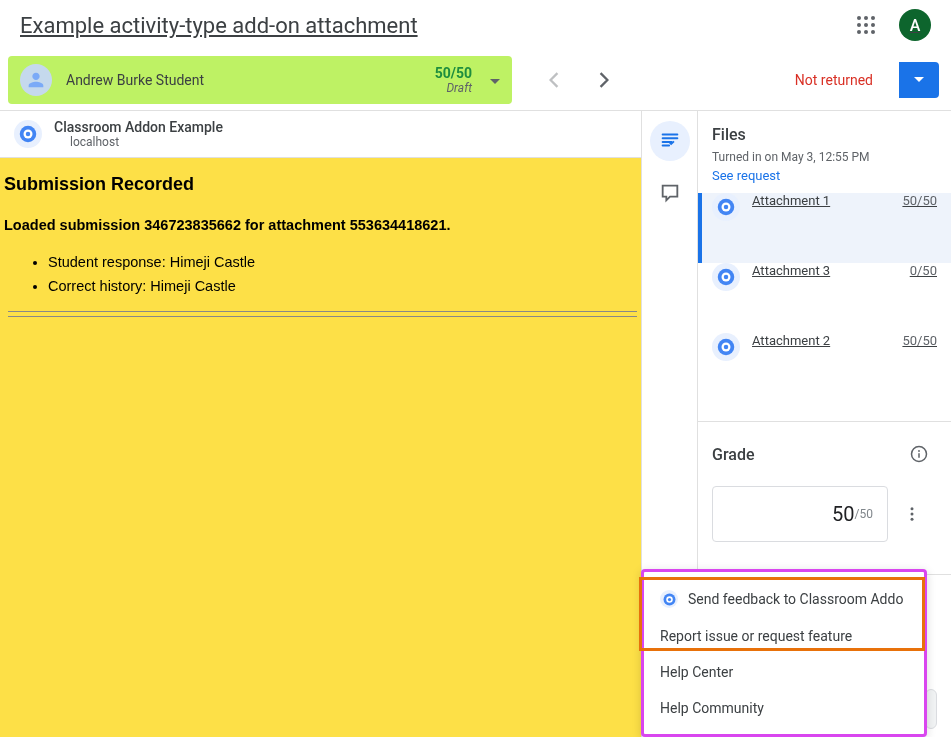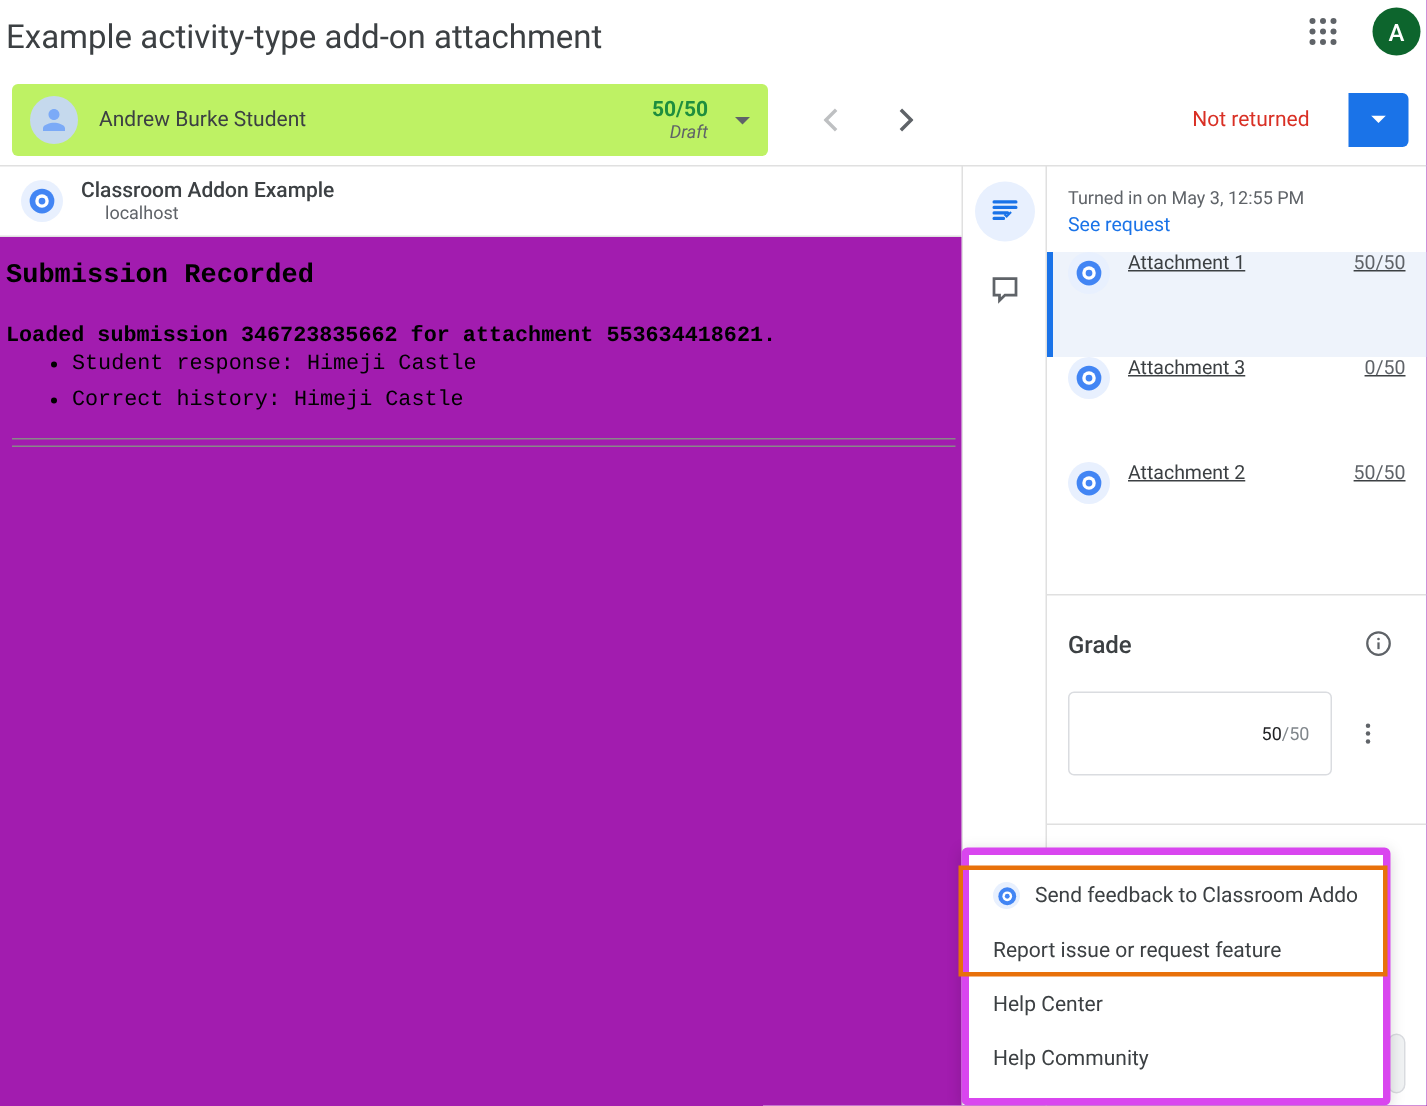--- a/index.html
+++ b/index.html
@@ -1,19 +1,19 @@
 <!DOCTYPE html>
 <html><head>
 <meta charset="utf-8">
 <style>
   * { box-sizing: border-box; margin: 0; padding: 0; }
   body { font-family: 'Google Sans', Roboto, Arial, sans-serif; font-size: 14px; color: #3c4043; width: 951px; height: 737px; overflow: hidden; background: #fff; }
   
   
-  .header { display: flex; align-items: flex-end; justify-content: space-between; padding: 12px 4px; height: 50px; }
+  .header { display: flex; align-items: center; justify-content: space-between; padding: 12px 20px; height: 50px; text-decoration: underline; }
   .header-title { font-size: 22px; color: #3c4043; font-weight: 400; }
   .header-right { display: flex; align-items: center; gap: 16px; }
   .apps-icon { display: grid; grid-template-columns: repeat(3, 4px); grid-template-rows: repeat(3, 4px); gap: 3px; cursor: pointer; padding: 8px; }
   .apps-dot { width: 4px; height: 4px; background: #5f6368; border-radius: 50%; }
   .avatar { width: 32px; height: 32px; border-radius: 50%; background: #0d652d; color: #fff; display: flex; align-items: center; justify-content: center; font-size: 16px; font-weight: 500; cursor: pointer; }
   
   
   .toolbar { display: flex; align-items: center; padding: 4px 12px 4px 8px; gap: 8px; height: 60px; }
   .student-selector { display: flex; align-items: center; background: #bef264; border-radius: 4px; padding: 8px 12px; width: 504px; height: 48px; cursor: pointer; }
   .student-avatar { width: 32px; height: 32px; border-radius: 50%; background: #c5d9ed; display: flex; align-items: center; justify-content: center; margin-right: 14px; }
@@ -37,23 +37,23 @@
   
   .content-wrap { display: flex; height: calc(737px - 110px); }
   .main-panel { flex: 1; border-top: 1px solid #e0e0e0; border-right: 1px solid #e0e0e0; display: flex; flex-direction: column; min-width: 0; }
   
   .addon-header { display: flex; align-items: center; padding: 8px 14px; gap: 12px; border-bottom: 1px solid #e0e0e0; }
   .addon-icon { width: 28px; height: 28px; border-radius: 50%; background: #e8f0fe; display: flex; align-items: center; justify-content: center; }
   .addon-icon svg { width: 18px; height: 18px; }
   .addon-title { font-weight: 500; color: #3c4043; font-size: 14px; }
   .addon-subtitle { font-size: 12px; color: #5f6368; margin-left: 16px; }
   
-  .addon-body { padding: 16px 0 0 4px; background: #a21caf; flex: 1; font-family: Liberation Mono, monospace; color: #000; }
+  .addon-body { padding: 16px 0 0 4px; background: #fde047; flex: 1; font-family: Liberation Sans, sans-serif; color: #000; }
   .addon-body h2 { font-size: 18px; font-weight: 700; margin-bottom: 22px; }
-  .addon-body p { font-size: 14.5px; font-weight: 700; }
+  .addon-body p { font-size: 14.5px; font-weight: 700; margin-bottom: 18px; }
   .addon-body ul { margin-left: 44px; margin-bottom: 12px; }
   .addon-body li { font-size: 14.5px; line-height: 1.65; font-weight: 400; }
   .addon-body hr { border: none; border-top: 1px solid #888; margin: 4px 4px 2px 4px; }
   
   
   .right-rail { width: 56px; border-top: 1px solid #e0e0e0; border-right: 1px solid #e0e0e0; display: flex; flex-direction: column; align-items: center; padding-top: 10px; gap: 12px; }
   .rail-btn { width: 40px; height: 40px; border-radius: 50%; display: flex; align-items: center; justify-content: center; cursor: pointer; }
   .rail-btn.active { background: #e8f0fe; }
   .rail-btn svg { width: 22px; height: 22px; }
   
@@ -72,28 +72,28 @@
   .att-icon svg { width: 18px; height: 18px; }
   .att-name { flex: 1; font-size: 13px; color: #3c4043; }
   .att-grade { font-size: 13px; color: #5f6368; }
   
   .grade-section { border-top: 1px solid #e0e0e0; padding: 14px; margin-top: 18px; }
   .grade-header { display: flex; align-items: center; justify-content: space-between; margin-bottom: 14px; }
   .grade-title { font-size: 16px; font-weight: 500; }
   .info-icon, .more-icon { color: #5f6368; cursor: pointer; width: 36px; height: 36px; display: flex; align-items: center; justify-content: center; border-radius: 50%; }
   .grade-input-row { display: flex; align-items: center; gap: 6px; }
   .grade-input { width: 176px; height: 56px; border: 1px solid #dadce0; border-radius: 4px; display: flex; align-items: center; justify-content: flex-end; padding: 0 14px; }
-  .grade-value { font-size: 12px; color: #202124; }
+  .grade-value { font-size: 20px; color: #202124; }
   .grade-denom { font-size: 12px; color: #80868b; }
   
   .comments-section { border-top: 1px solid #e0e0e0; padding: 14px 14px 0 14px; margin-top: 18px; }
   .comments-title { font-size: 16px; font-weight: 500; margin-bottom: 12px; }
   
   
-  .popup { position: absolute; bottom: 0; right: 24px; width: 286px; background: #fff; border: 5px solid #d946ef; border-radius: 4px; box-shadow: 0 2px 10px rgba(0,0,0,0.15); z-index: 10; padding: 8px 0; }
+  .popup { position: absolute; bottom: 0; right: 24px; width: 286px; background: #fff; border: 3px solid #d946ef; border-radius: 4px; box-shadow: 0 2px 10px rgba(0,0,0,0.15); z-index: 10; padding: 8px 0; }
   .popup-item { display: flex; align-items: center; padding: 10px 16px; cursor: pointer; font-size: 14px; color: #3c4043; gap: 10px; }
   .popup-addon-icon { width: 18px; height: 18px; border-radius: 50%; background: #e8f0fe; display: flex; align-items: center; justify-content: center; flex-shrink: 0; }
   .popup-addon-icon svg { width: 13px; height: 13px; }
   
   .highlight-box { position: absolute; border: 3px solid #e8710a; pointer-events: none; z-index: 20; }
   
   .comment-input-stub { position: absolute; bottom: 8px; right: 14px; height: 40px; border: 1px solid #dadce0; border-radius: 20px; width: 12px; background: #f1f3f4; }
 </style>
 </head>
 <body>
@@ -193,20 +193,21 @@
     </div>
     <div class="rail-btn">
       <svg viewBox="0 0 24 24">
           <path d="M20 4H4v12h4v4l4-4h8V4z" fill="none" stroke="#5f6368" stroke-width="2"></path>
         </svg>
     </div>
   </div>
 
   <div class="side-panel">
     <div class="files-section">
+      <div class="files-title">Files</div>
       <div class="turned-in">Turned in on May 3, 12:55 PM</div>
       <div class="see-history">See request</div>
     </div>
     <div class="attachments" id="attachments-container">
         <div class="attachment selected">
     <div class="att-icon">
       <svg viewBox="0 0 24 24">
               <circle cx="12" cy="12" r="11" fill="#4285f4"></circle>
               <circle cx="12" cy="12" r="6" fill="#fff"></circle>
               <circle cx="12" cy="12" r="3" fill="#4285f4"></circle>

